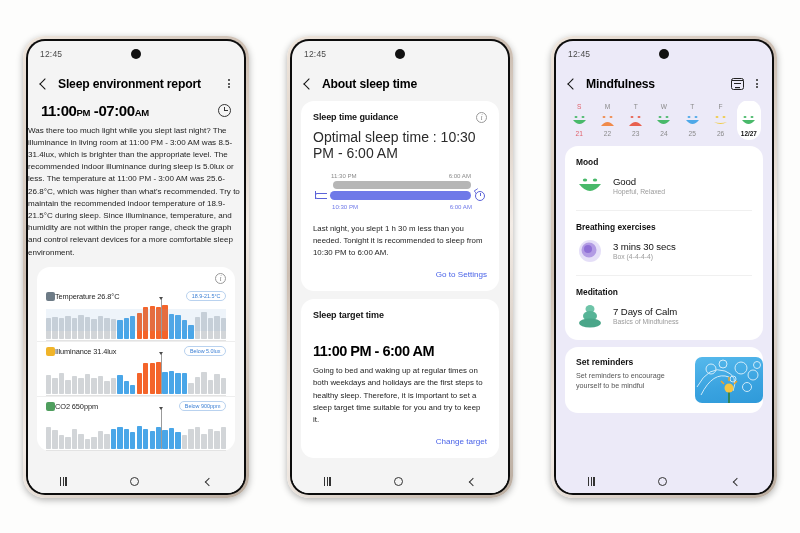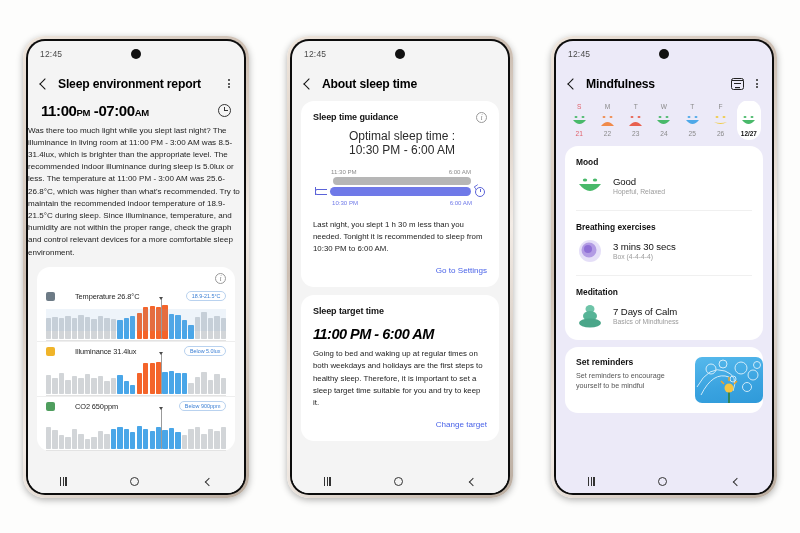--- a/index.html
+++ b/index.html
@@ -117,21 +117,21 @@
   .info-ic {
     width: 11px; height: 11px; border: 1.2px solid #9a9a9a; border-radius: 50%;
     color: #8d8d8d; font-size: 8px; line-height: 9px; text-align: center;
     font-style: italic; font-family: "Liberation Serif", serif; cursor: pointer;
     margin-left: auto; margin-right: 9px;
   }
   .info-row { display: flex; padding-bottom: 3px; }
 
   .metric { position: relative; padding: 0 9px; }
   .metric + .metric { border-top: 1px solid #eeeeee; }
-  .metric-head { display: flex; align-items: center; gap: 20px; padding: 4px 0 2px; }
+  .metric-head { display: flex; align-items: center; gap: 0; padding: 4px 0 2px; }
   .metric-ic { width: 9px; height: 9px; flex: 0 0 9px; border-radius: 2px; }
   .metric-name { font-size: 7.4px; color: #1d1d1d; font-weight: 500; letter-spacing: -.1px; }
   .metric-badge {
     margin-left: auto;
     font-size: 5.4px; color: #3b7fd4;
     border: 0.9px solid #b9d2ef; border-radius: 8px;
     padding: 1.1px 4.5px; white-space: nowrap;
   }
   .bars { position: relative; height: 36px; display: flex; align-items: flex-end; gap: 1.1px; padding-bottom: 0; }
   .bars .bar { flex: 1 1 auto; border-radius: 0.8px; min-width: 2px; }
@@ -145,21 +145,21 @@
   }
   .cursor::before {
     content: ""; position: absolute; left: -1.9px; top: -2px;
     border-left: 2.6px solid transparent; border-right: 2.6px solid transparent;
     border-top: 3.6px solid #4a4a4a;
   }
   .axis { height: 1px; background: #e3e3e3; margin-top: 1px; }
 
   
   .p2-cardtitle { font-size: 9px; font-weight: bold; color: #111; letter-spacing: -.1px; }
-  .p2-sub { font-size: 12px; color: #2b2b2b; margin-top: 6px; margin-left: 36px; }
+  .p2-sub { font-size: 14px; color: #2b2b2b; margin-top: 6px; }
   .p2-titlerow { display: flex; align-items: center; }
   .p2-titlerow .info-ic { margin-right: 0; }
 
   .tl-wrap { margin-top: 11px; padding: 0 2px; }
   .tl-toplabels, .tl-botlabels { display: flex; justify-content: space-between; font-size: 6.1px; }
   .tl-toplabels { color: #8c8c8c; padding: 0 14px 2px 16px; }
   .tl-botlabels { color: #6f79e8; padding: 2px 13px 0 17px; }
   .tl-rows { position: relative; }
   .tl-bar-gray {
     height: 8px; background: #b6b6b6; border-radius: 5px;
@@ -178,21 +178,21 @@
   .alarm-ic {
     width: 10px; height: 10px; flex: 0 0 10px;
     border: 1.3px solid #5b63d8; border-radius: 50%; position: relative;
   }
   .alarm-ic::before { content:""; position:absolute; left:3.8px; top:1.8px; width:1.1px; height:3.2px; background:#5b63d8; }
   .alarm-ic::after  { content:""; position:absolute; left:-1.6px; top:-2.4px; width:4px; height:2.6px;
     border-top:1.3px solid #5b63d8; border-left:1.3px solid #5b63d8; transform: rotate(-32deg); border-radius:2px 0 0 0; }
 
   .p2-para { font-size: 7.85px; line-height: 1.56; color: #1d1d1d; margin-top: 13px; }
   .p2-link { font-size: 8.1px; color: #4a63e8; text-align: right; margin-top: 11px; cursor: pointer; }
-  .p2-big { font-size: 14.5px; font-weight: bold; color: #000; letter-spacing: -.5px; margin: 10px 0 6px; font-style: italic; }
+  .p2-big { font-size: 14.5px; font-weight: bold; color: #000; letter-spacing: -.5px; margin: 23px 0 6px; }
 
   
   .weekrow { display: flex; padding: 2px 9px 0; }
   .daycol { flex: 1 1 0; display: flex; flex-direction: column; align-items: center; gap: 3px; position: relative; cursor: pointer; }
   .dow { font-size: 6.6px; color: #8a8a8a; }
   .daycol.sun .dow, .daycol.sun .dnum { color: #e0616b; }
   .daycol.today .sel {
     position: absolute; left: 50%; top: -3px; transform: translateX(-50%);
     width: 24px; height: 40px; border-radius: 13px; background: #fff; z-index: 0;
   }

